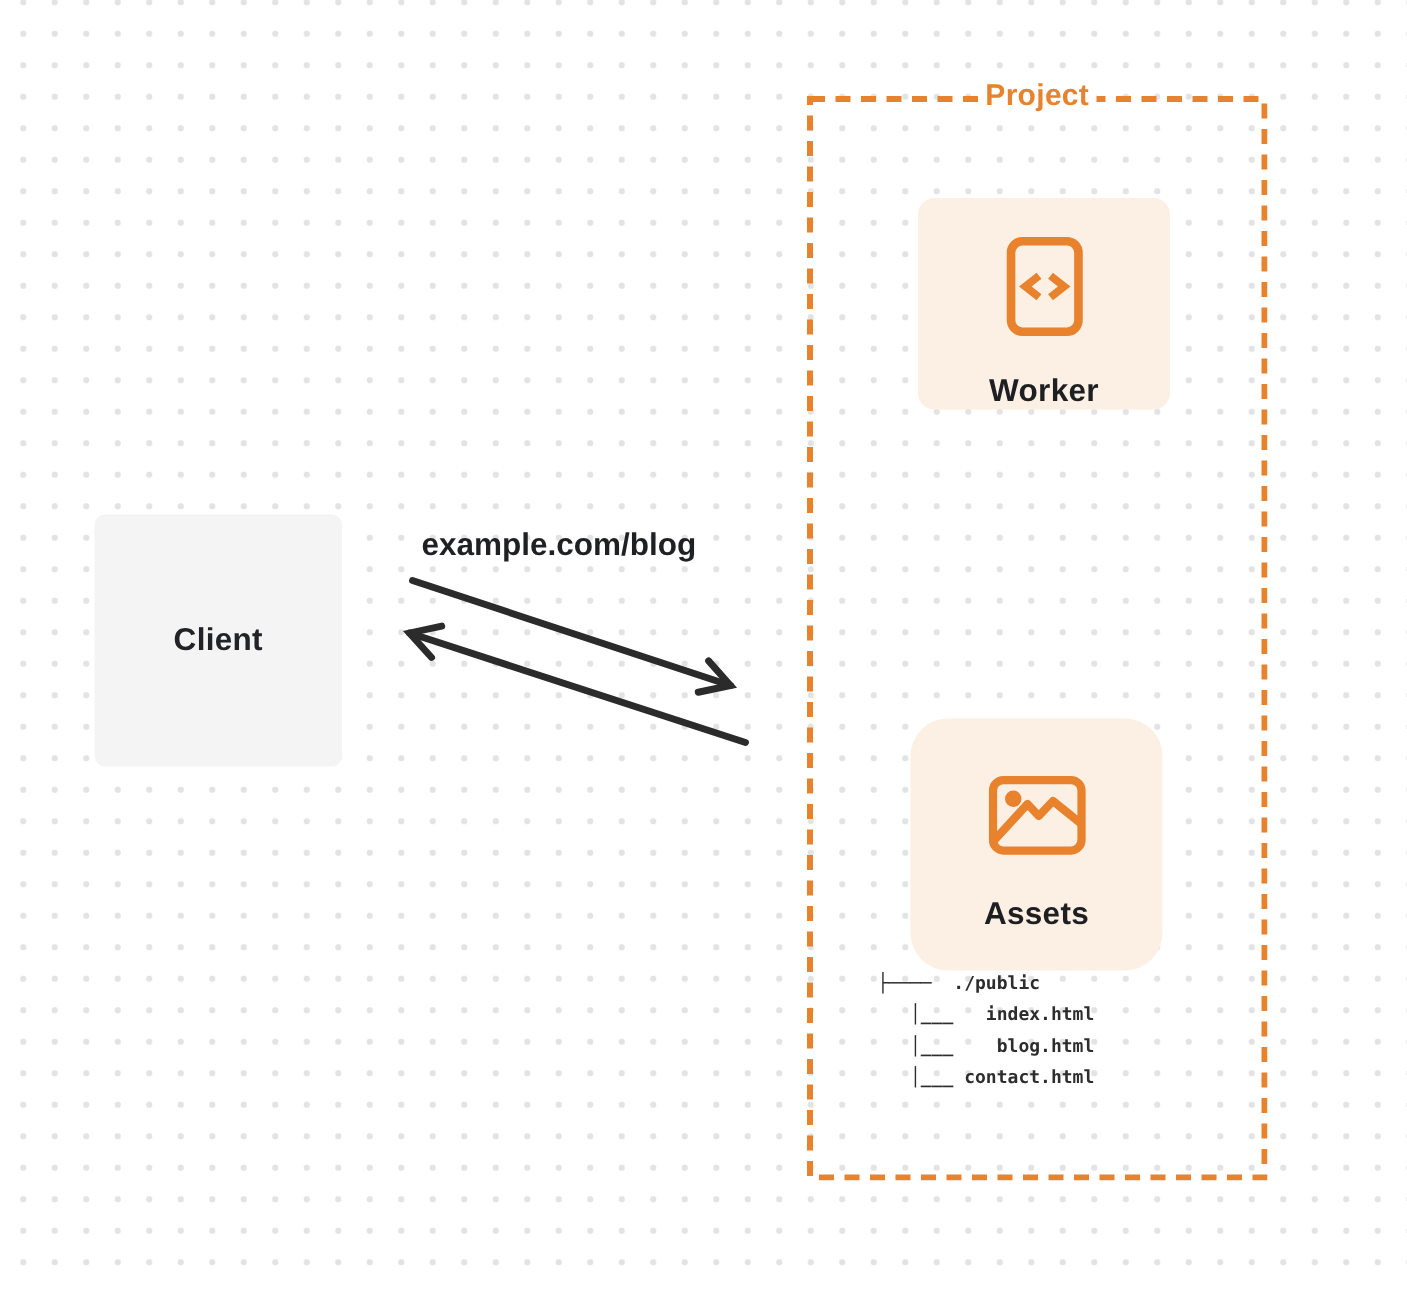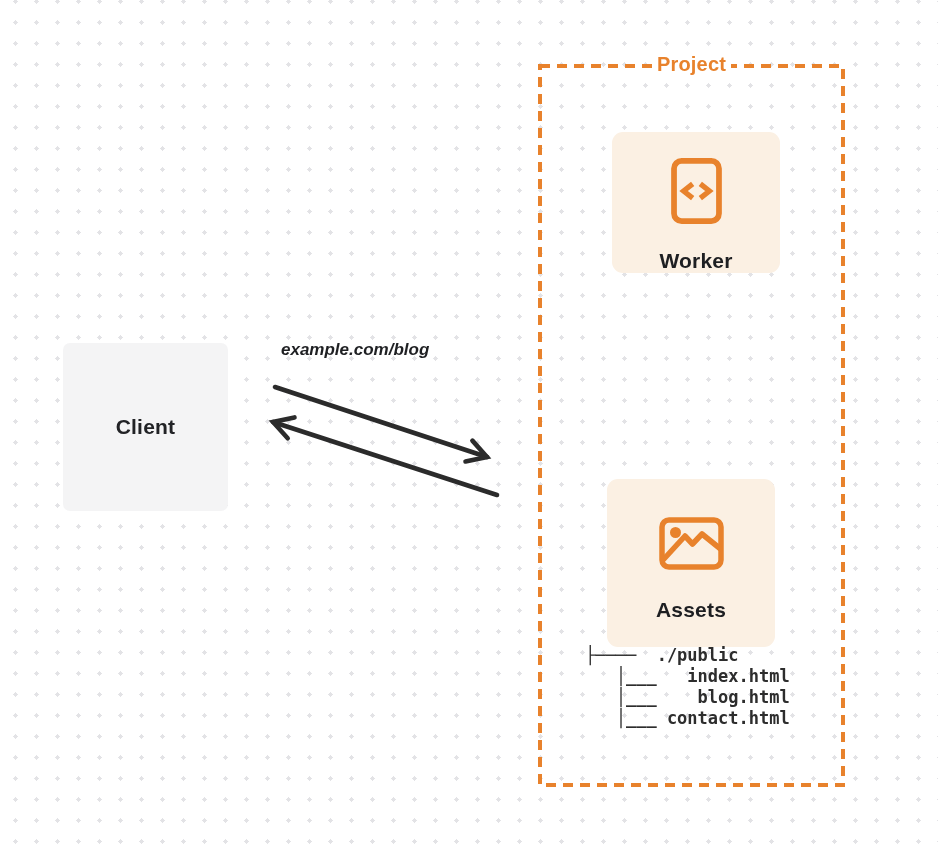--- a/index.html
+++ b/index.html
@@ -20,22 +20,22 @@
   .client-box {
     position: absolute; left: 63px; top: 343px;
     width: 165px; height: 168px;
     background: #f4f4f5; border-radius: 7px;
     display: flex; align-items: center; justify-content: center;
   }
   .client-box .label {
     font-size: 21px; font-weight: 700; color: #222326; letter-spacing: .2px;
   }
   .request-url {
-    position: absolute; left: 281px; top: 340px;
-    font-size: 17px; font-weight: 700; color: #1f2023; font-style: italic;
+    position: absolute; left: 281px; top: 352px;
+    font-size: 21px; font-weight: 700; color: #1f2023;
   }
   .arrows {
     position: absolute; left: 250px; top: 370px;
     width: 260px; height: 140px;
   }
   .project-border {
     position: absolute; left: 538px; top: 64px;
     width: 307px; height: 723px;
   }
   .project-label-wrap {
@@ -47,33 +47,33 @@
     background: #ffffff; padding: 0 5px;
     font-size: 20px; font-weight: 700; color: #e8822c; letter-spacing: .2px;
   }
   .card {
     position: absolute;
     width: 168px;
     background: #fbf0e3; border-radius: 11px;
     display: flex; flex-direction: column; align-items: center;
   }
   .card.worker { left: 612px; top: 132px; height: 141px; }
-  .card.assets { left: 607px; top: 479px; height: 168px; }
+  .card.assets { left: 607px; top: 479px; height: 168px; border-radius: 25px; }
   .card.worker .icon { margin-top: 26px; }
   .card.assets .icon { margin-top: 38px; }
   .card.worker .label { margin-top: 25px; }
   .card.assets .label { margin-top: 28px; }
   .card .label {
     font-size: 21px; font-weight: 700; color: #1e1f22; letter-spacing: .2px;
   }
   .file-tree {
     position: absolute; left: 585px; top: 645px;
     margin: 0;
     font-family: "DejaVu Sans Mono", monospace;
-    font-size: 17px; line-height: 21px; font-weight: 600;
+    font-size: 12px; line-height: 21px; font-weight: 600;
     color: #2d2d2d;
     white-space: pre;
   }
   svg { display: block; }
 </style>
 </head>
 <body>
 
 <div class="canvas">
 

